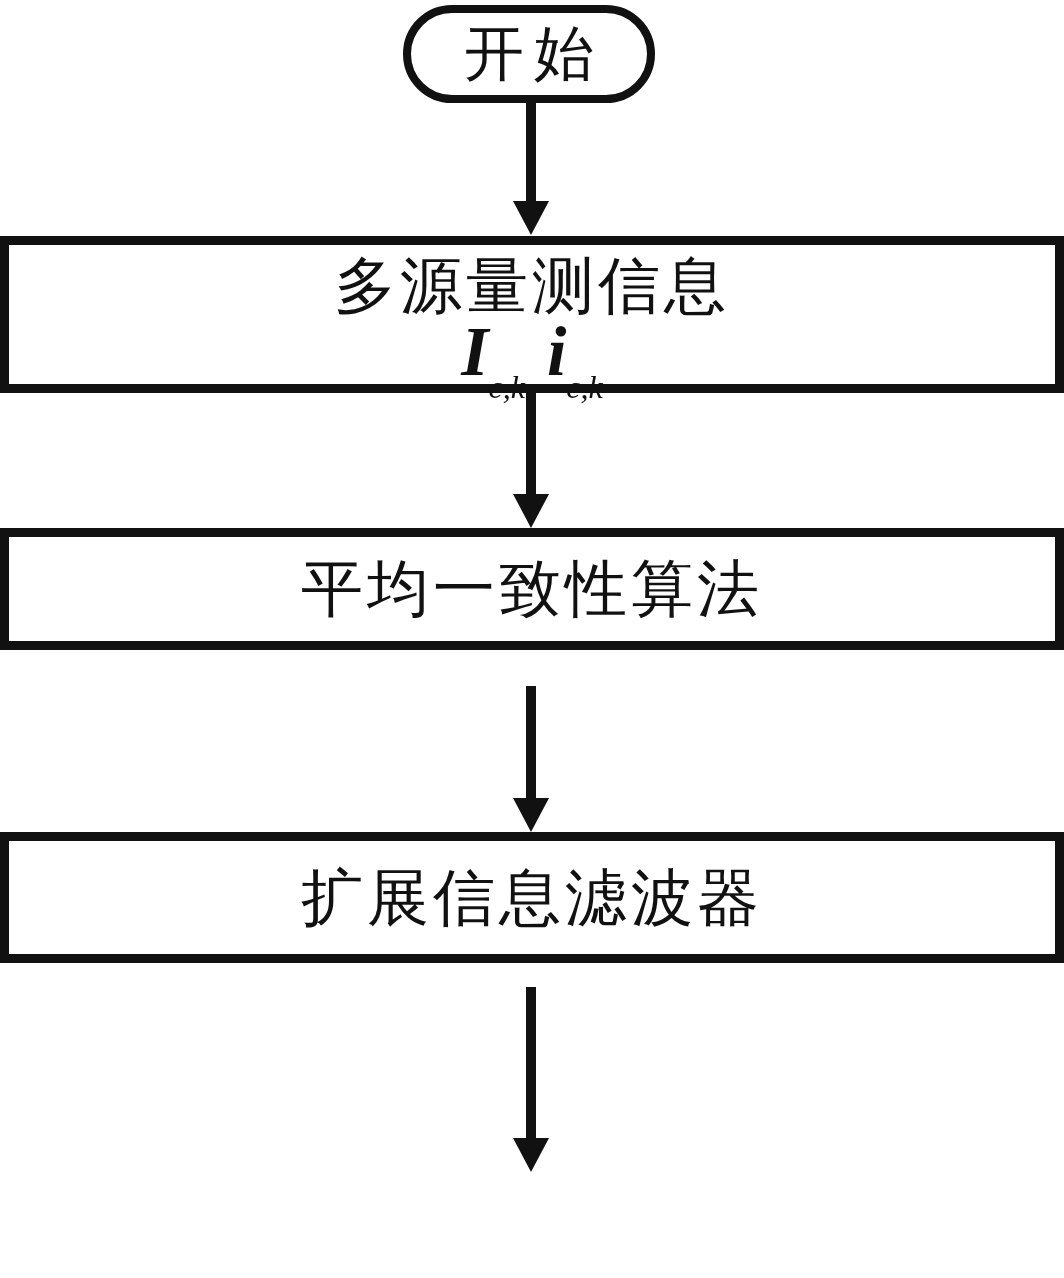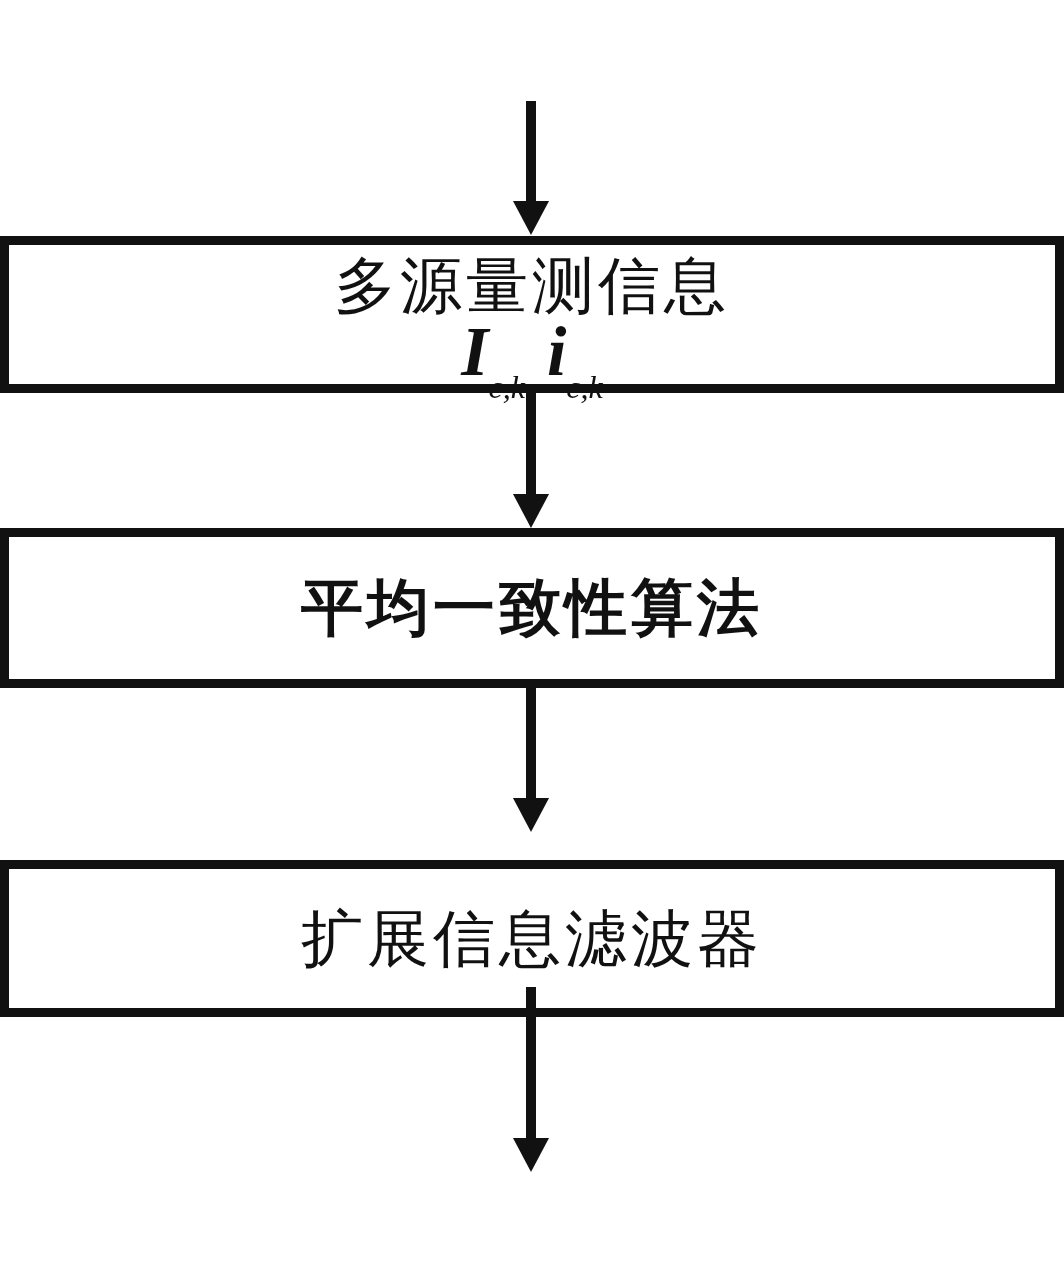--- a/index.html
+++ b/index.html
@@ -45,22 +45,22 @@
     background: #ffffff;
     display: flex;
     flex-direction: column;
     align-items: center;
     justify-content: center;
     font-size: 62px;
     line-height: 1;
     letter-spacing: 4px;
   }
   .process.box1 { top: 236px;  height: 157px; justify-content: flex-start; }
-  .process.box2 { top: 528px;  height: 160px; font-weight: bold; }
-  .process.box3 { top: 832px;  height: 157px; margin-top: 28px; }
+  .process.box2 { top: 528px;  height: 122px; }
+  .process.box3 { top: 832px;  height: 131px; }
 
   .box-title {
     margin-top: 10px;
     font-size: 62px;
     line-height: 1;
   }
 
   
   .formula {
     margin-top: 2px;
@@ -108,20 +108,23 @@
   .arrow.a1 { top: 101px; height: 134px; }
   .arrow.a2 { top: 391px; height: 137px; }
   .arrow.a3 { top: 686px; height: 146px; }
   .arrow.a4 { top: 987px; height: 185px; }
 </style>
 </head>
 <body>
 
 <div class="canvas">
 
+  <div class="terminator start">
+    <span>开始</span>
+  </div>
 
   <div class="arrow a1">
     <div class="arrow-line"></div>
     <div class="arrow-head"></div>
   </div>
 
   <div class="process box1">
     <div class="box-title">多源量测信息</div>
     <div class="formula">
       <span class="sym">I</span>

